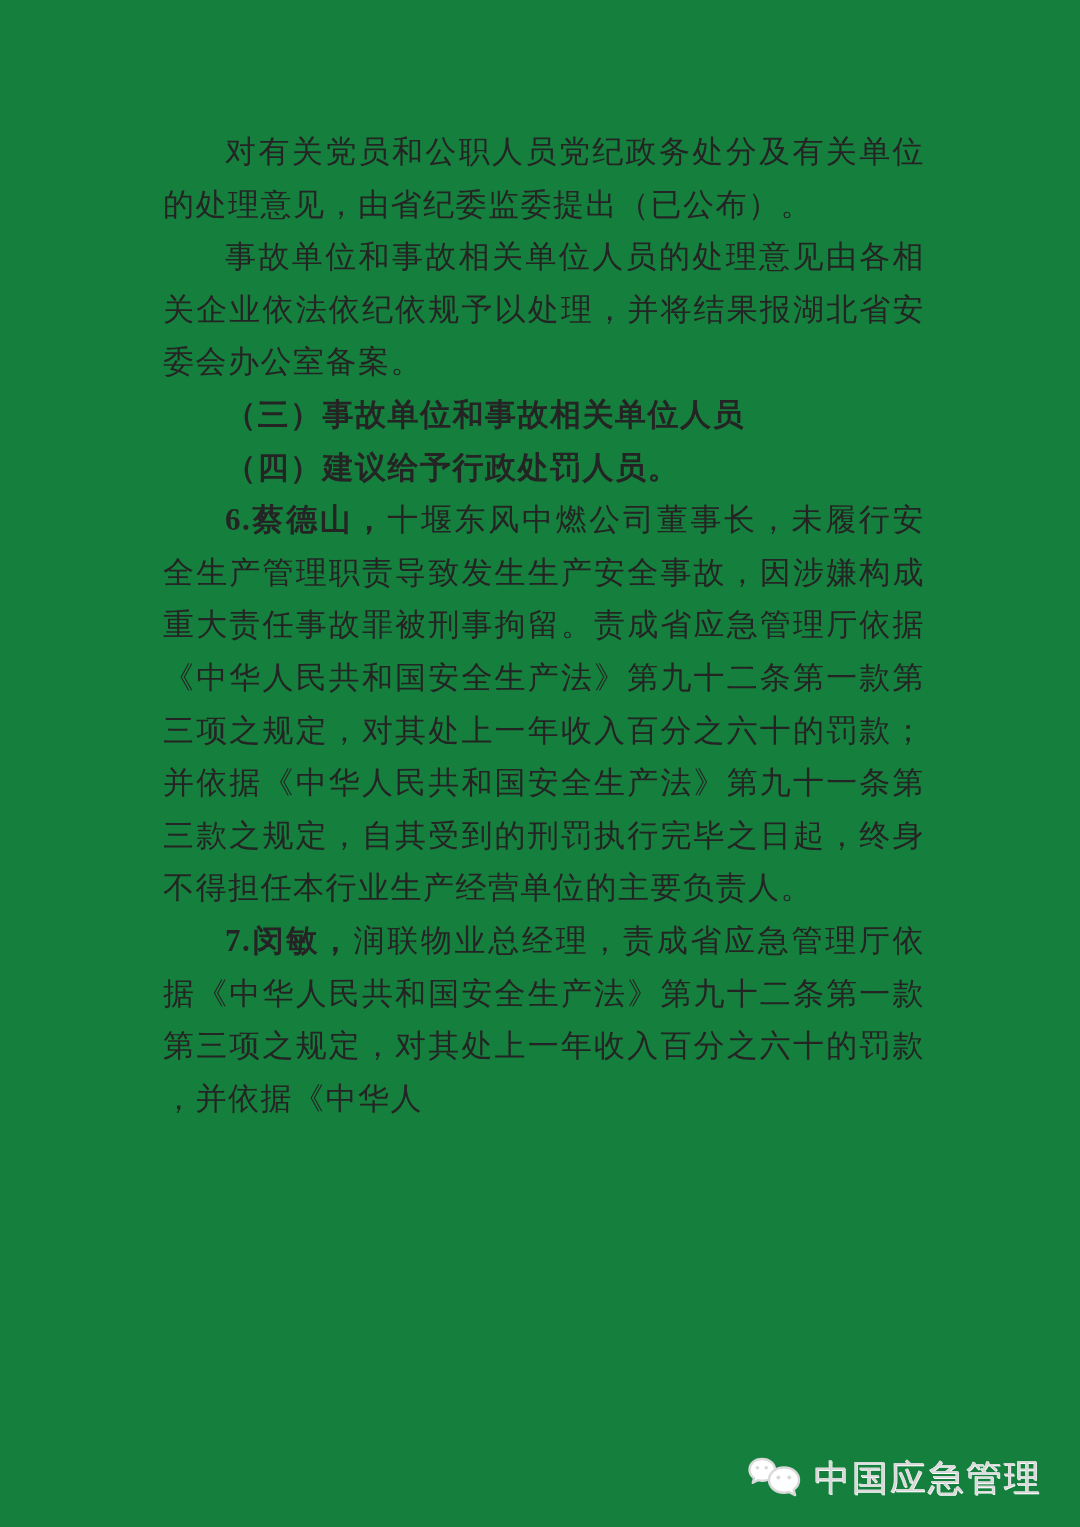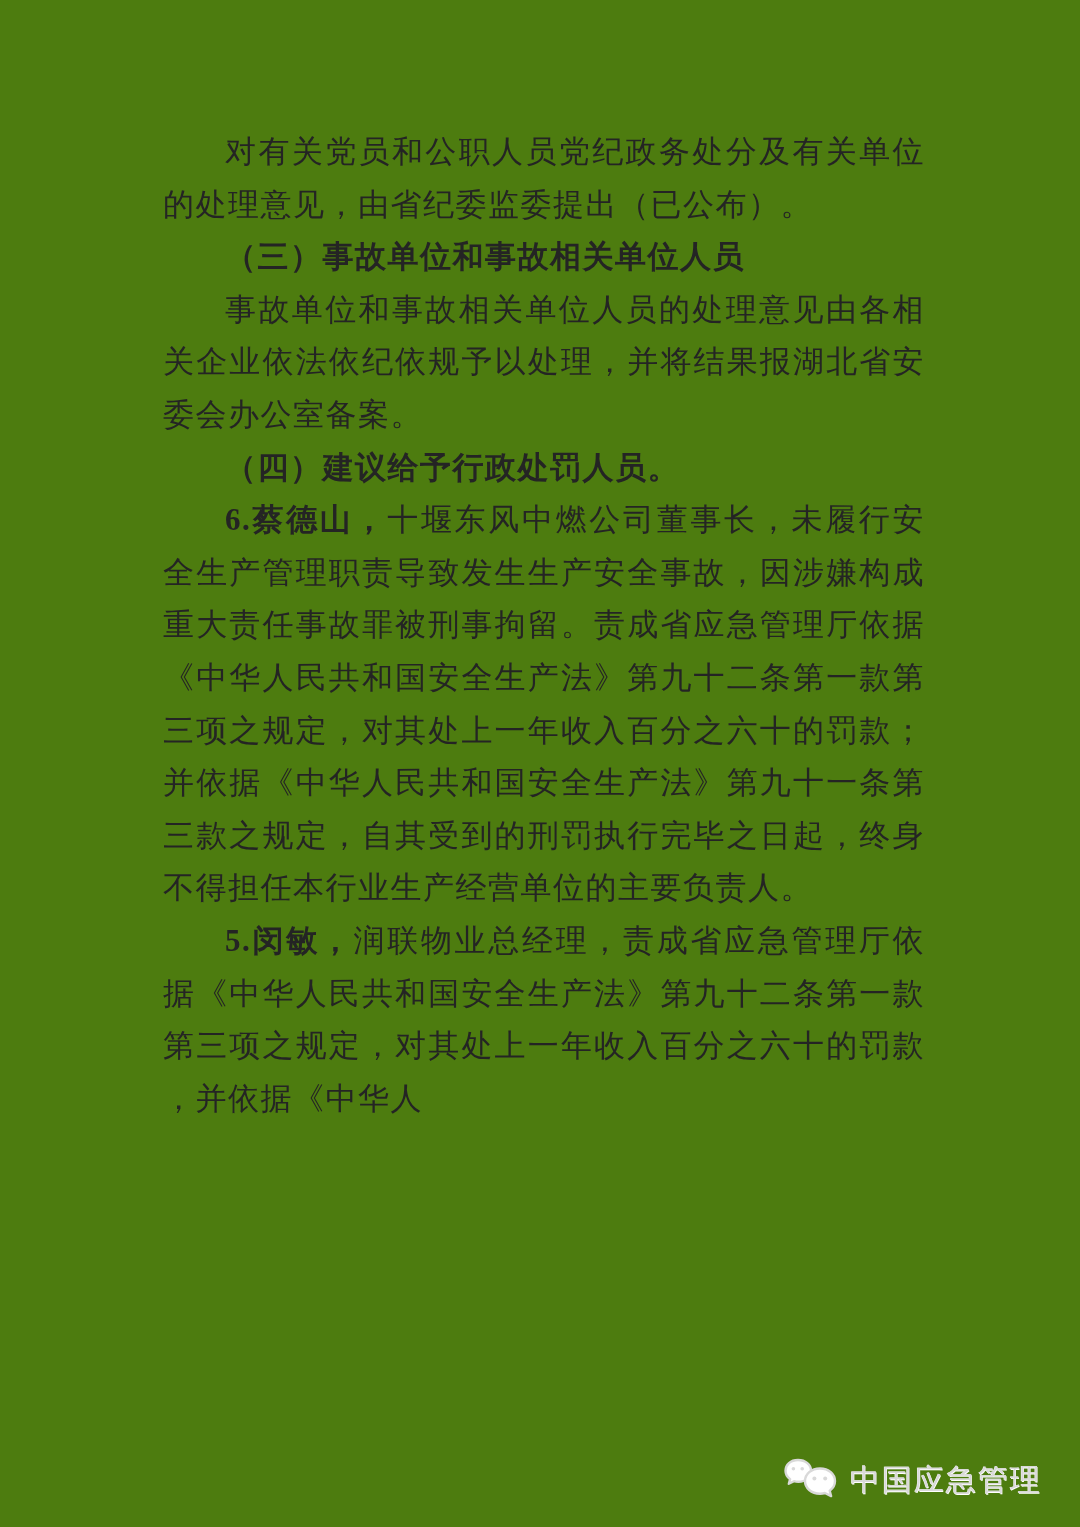--- a/index.html
+++ b/index.html
@@ -10,21 +10,21 @@
   body {
     width: 1080px;
     height: 1527px;
     position: relative;
     overflow: hidden;
     font-family: "Liberation Serif", serif;
   }
   .page {
     position: absolute;
     inset: 0;
-    background: #4d7c0f;
+    background: #15803d;
   }
   .doc-body {
     position: absolute;
     left: 163px;
     top: 126px;
     width: 762px;
     color: #242424;
     font-size: 31px;
     line-height: 52.6px;
     letter-spacing: 1.5px;
@@ -41,41 +41,41 @@
     font-weight: 700;
   }
   .watermark {
     position: absolute;
     right: 38px;
     bottom: 24px;
     display: flex;
     align-items: center;
     gap: 8px;
     color: #d9d9d9;
-    font-size: 30px;
+    font-size: 36px;
     letter-spacing: 2px;
     text-shadow: 0.5px 0.5px 0 #ffffff, -0.5px -0.5px 0 #f2f2f2;
     user-select: none;
   }
   .watermark svg {
     display: block;
   }
 </style>
 </head>
 <body>
 
 <div class="page">
 
   <div class="doc-body">
       <p class="para"><span>对有关党员和公职人员党纪政务处分及有关单位的处理意见，由省纪委监委提出（已公布）。</span></p>
+      <p class="para"><span>事故单位和事故相关单位人员的处理意见由各相关企业依法依纪依规予以处理，并将结果报湖北省安委会办公室备案。</span></p>
       <p class="para heading"><span class="bold">（三）事故单位和事故相关单位人员</span></p>
-      <p class="para"><span>事故单位和事故相关单位人员的处理意见由各相关企业依法依纪依规予以处理，并将结果报湖北省安委会办公室备案。</span></p>
       <p class="para heading"><span class="bold">（四）建议给予行政处罚人员。</span></p>
       <p class="para"><span class="bold">6.蔡德山，</span><span>十堰东风中燃公司董事长，未履行安全生产管理职责导致发生生产安全事故，因涉嫌构成重大责任事故罪被刑事拘留。责成省应急管理厅依据《中华人民共和国安全生产法》第九十二条第一款第三项之规定，对其处上一年收入百分之六十的罚款；并依据《中华人民共和国安全生产法》第九十一条第三款之规定，自其受到的刑罚执行完毕之日起，终身不得担任本行业生产经营单位的主要负责人。</span></p>
-      <p class="para"><span class="bold">5.闵敏，</span><span>润联物业总经理，责成省应急管理厅依据《中华人民共和国安全生产法》第九十二条第一款第三项之规定，对其处上一年收入百分之六十的罚款，并依据《中华人</span></p>
+      <p class="para"><span class="bold">7.闵敏，</span><span>润联物业总经理，责成省应急管理厅依据《中华人民共和国安全生产法》第九十二条第一款第三项之规定，对其处上一年收入百分之六十的罚款，并依据《中华人</span></p>
     </div>
 
   <div class="watermark">
     <span>
       <svg width="58" height="46" viewBox="0 0 58 46" aria-hidden="true">
         <g stroke="#d9d9d9" stroke-width="2.4" fill="#ffffff" stroke-linejoin="round">
           <path d="M14 3 C6.5 3 1.5 7.8 1.5 13.8 c0 3.4 1.8 6.4 4.6 8.4 L4.8 26.8 l5.2-2.6 c1.3 0.4 2.8 0.6 4.4 0.6 7.5 0 12.7-4.8 12.7-10.9 C27.1 7.8 21.5 3 14 3 Z"></path>
           <path d="M36 11.5 c-8.8 0-15 5.6-15 12.6 0 7 6.2 12.6 15 12.6 1.7 0 3.4-0.2 4.9-0.7 l6.2 3.1 -1.4-5.3 c3.2-2.3 5.3-5.8 5.3-9.7 C51 17.1 44.8 11.5 36 11.5 Z"></path>
         </g>
         <g fill="#d9d9d9">

